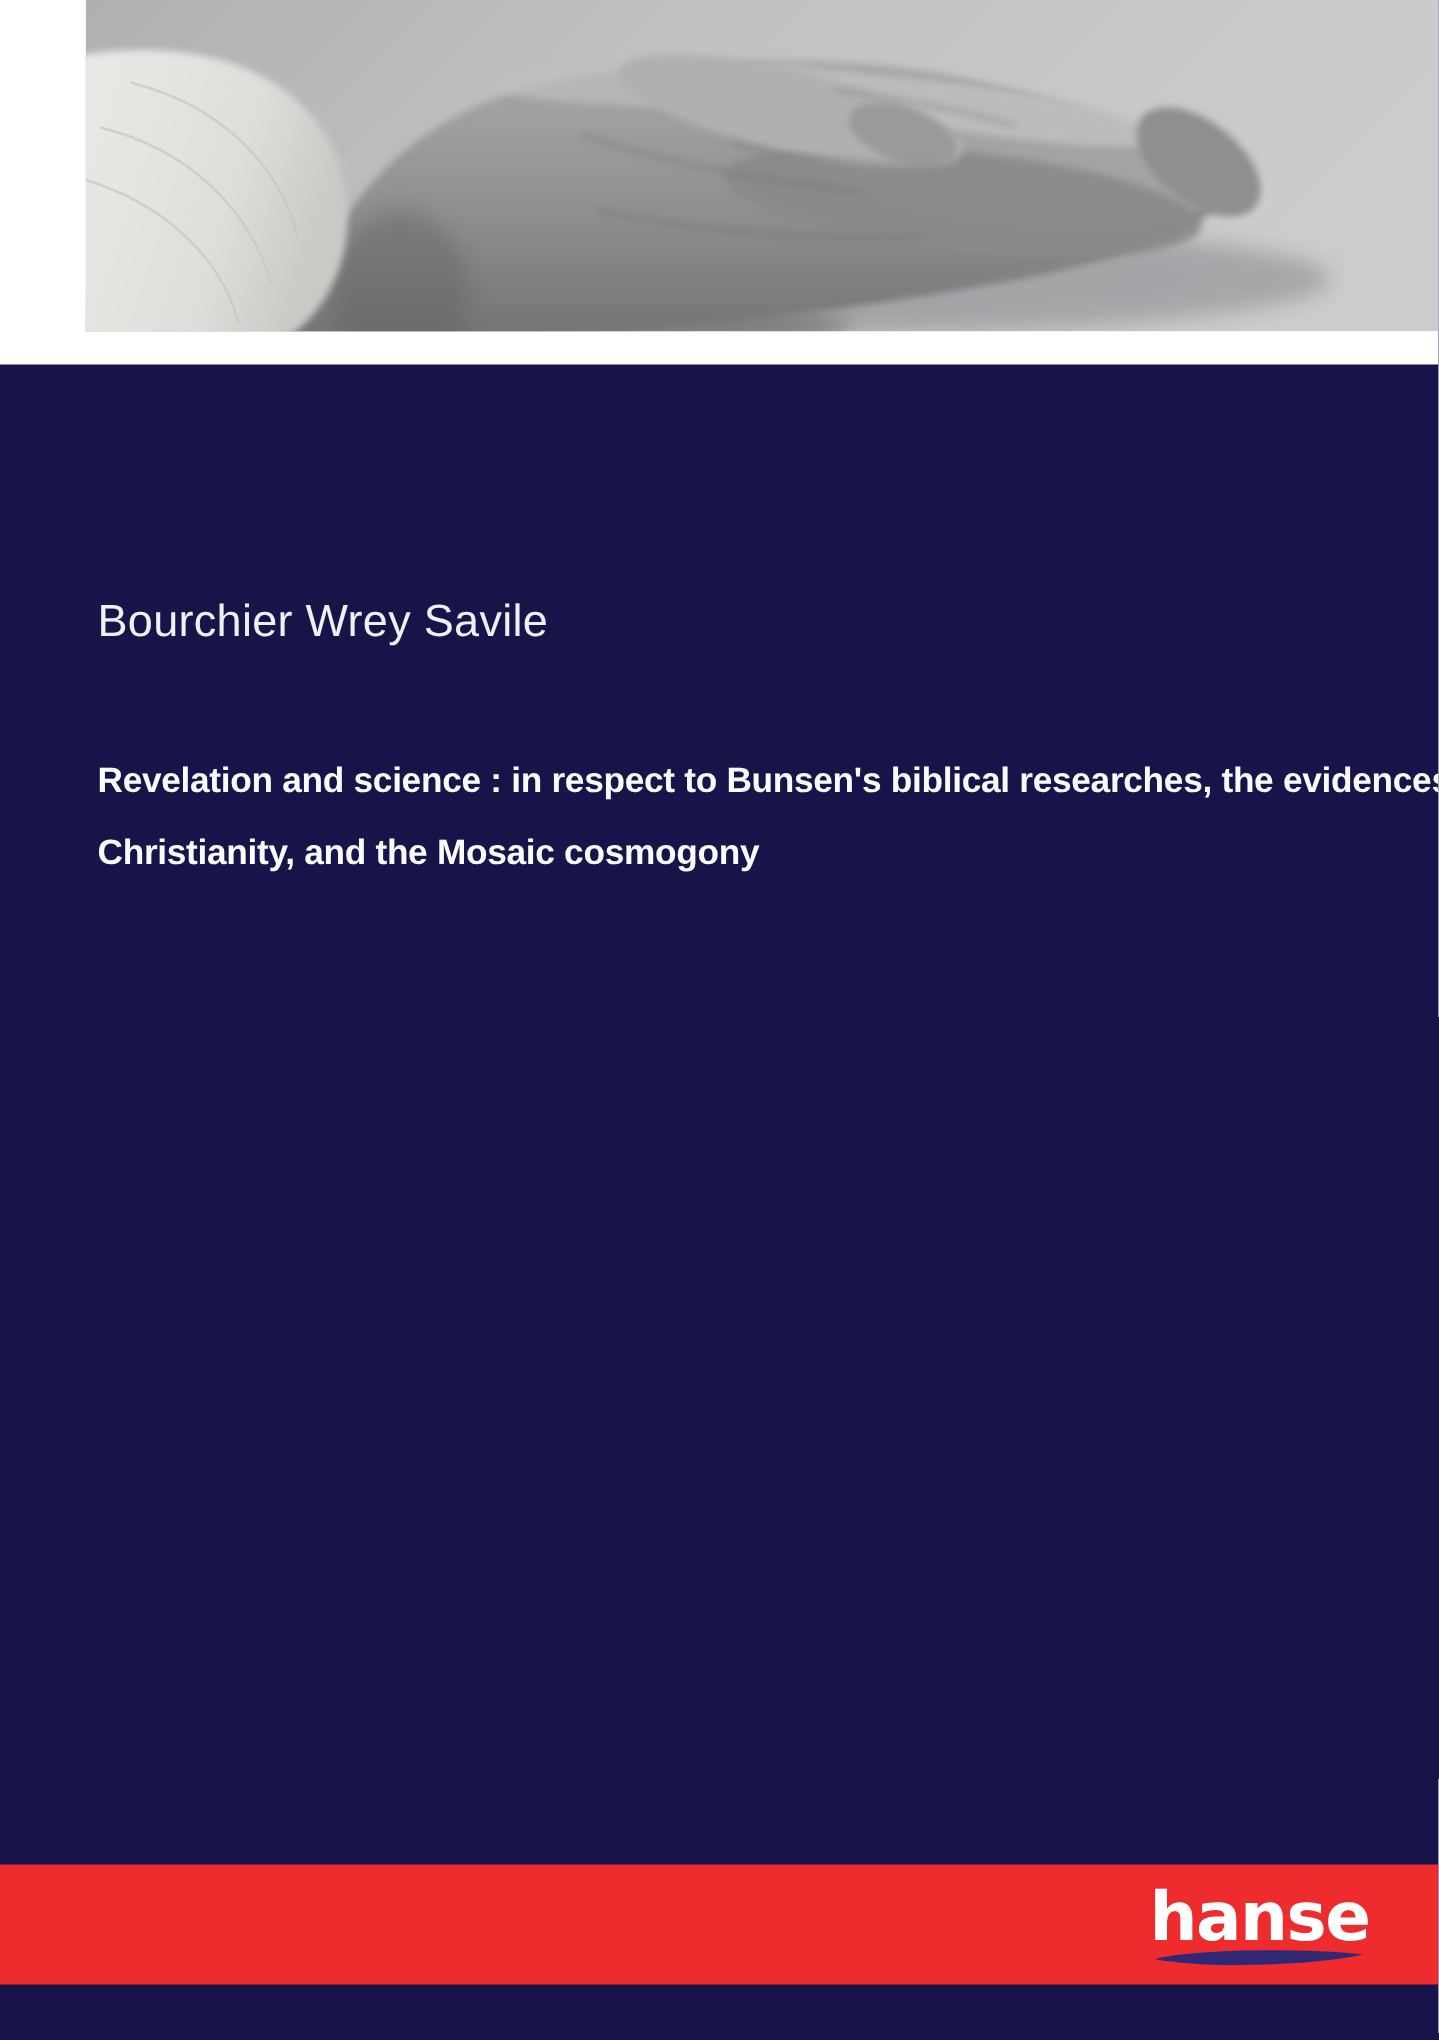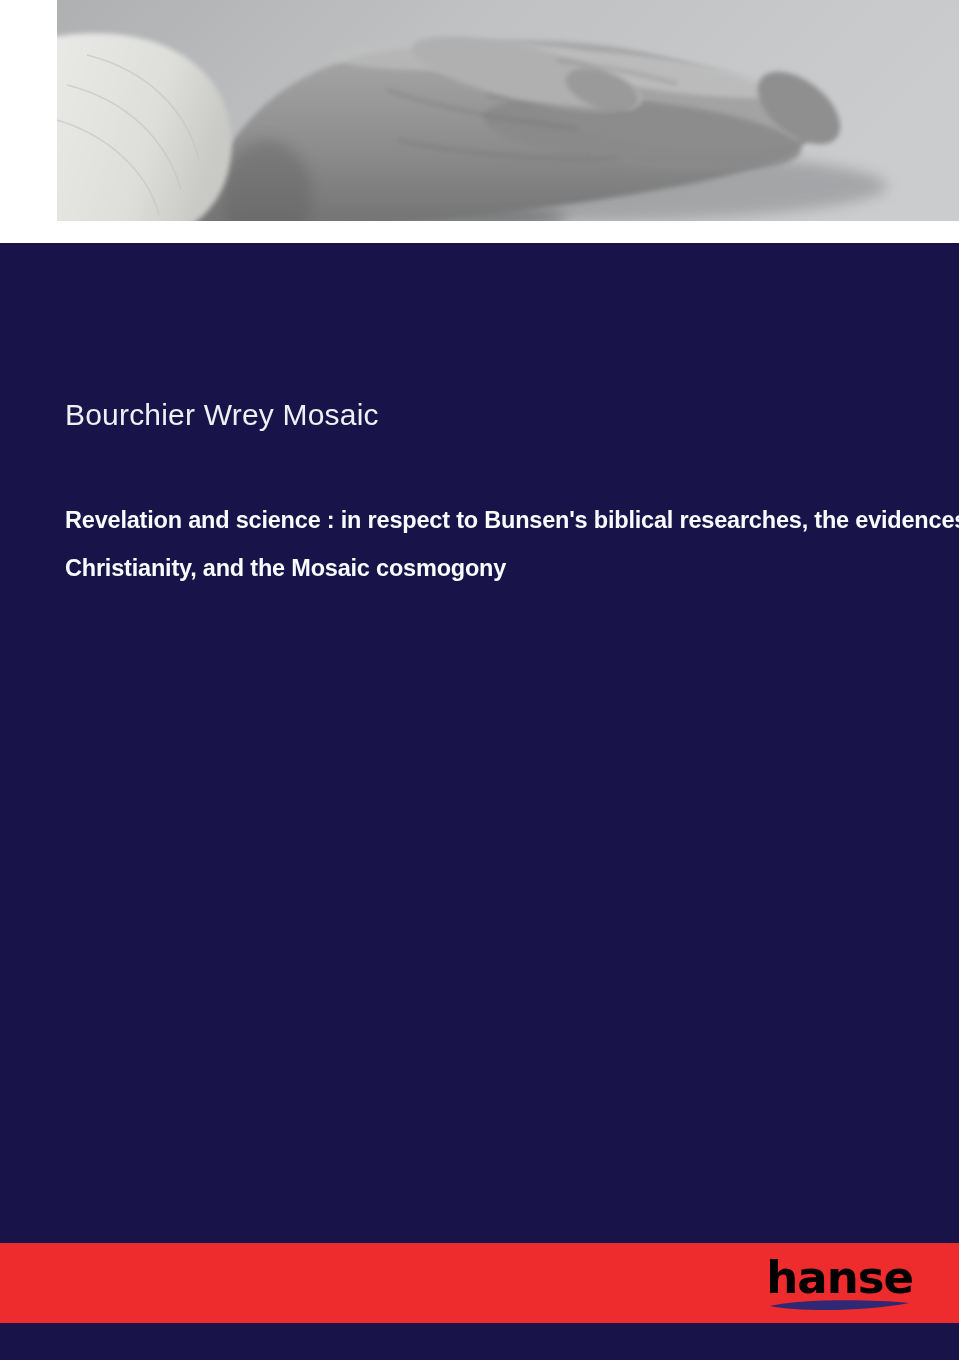--- a/index.html
+++ b/index.html
@@ -69,21 +69,21 @@
   .logo {
     position: absolute;
     right: 46px;
     top: 12px;
     text-align: center;
   }
   .logo-text {
     font-family: "DejaVu Sans", sans-serif;
     font-size: 45px;
     font-weight: 700;
-    color: #000000;
+    color: #ffffff;
     line-height: 1.0;
     letter-spacing: -1px;
   }
   .logo-swoosh { display: block; margin: -2px auto 0 auto; }
 </style>
 </head>
 <body>
 
 <div class="cover">
 
@@ -149,21 +149,21 @@
           <g stroke="#c6c6c2" stroke-width="1.6" fill="none" opacity="0.7">
             <path d="M 30,55 C 90,70 130,110 142,160"></path>
             <path d="M 10,85 C 70,100 110,140 124,190"></path>
             <path d="M 0,120 C 50,135 90,170 102,215"></path>
           </g>
         </g>
       </svg>
     </div>
   </div>
 
-  <div class="author">Bourchier Wrey Mosaic</div>
+  <div class="author">Bourchier Wrey Savile</div>
 
   <div class="title">
     <div class="line">Revelation and science : in respect to Bunsen's biblical researches, the evidences of</div>
     <div class="line">Christianity, and the Mosaic cosmogony</div>
   </div>
 
   <div class="stripe">
     <div class="logo">
       <div class="logo-text">hanse</div>
       <svg class="logo-swoosh" width="142" height="15" viewBox="0 0 142 15">

